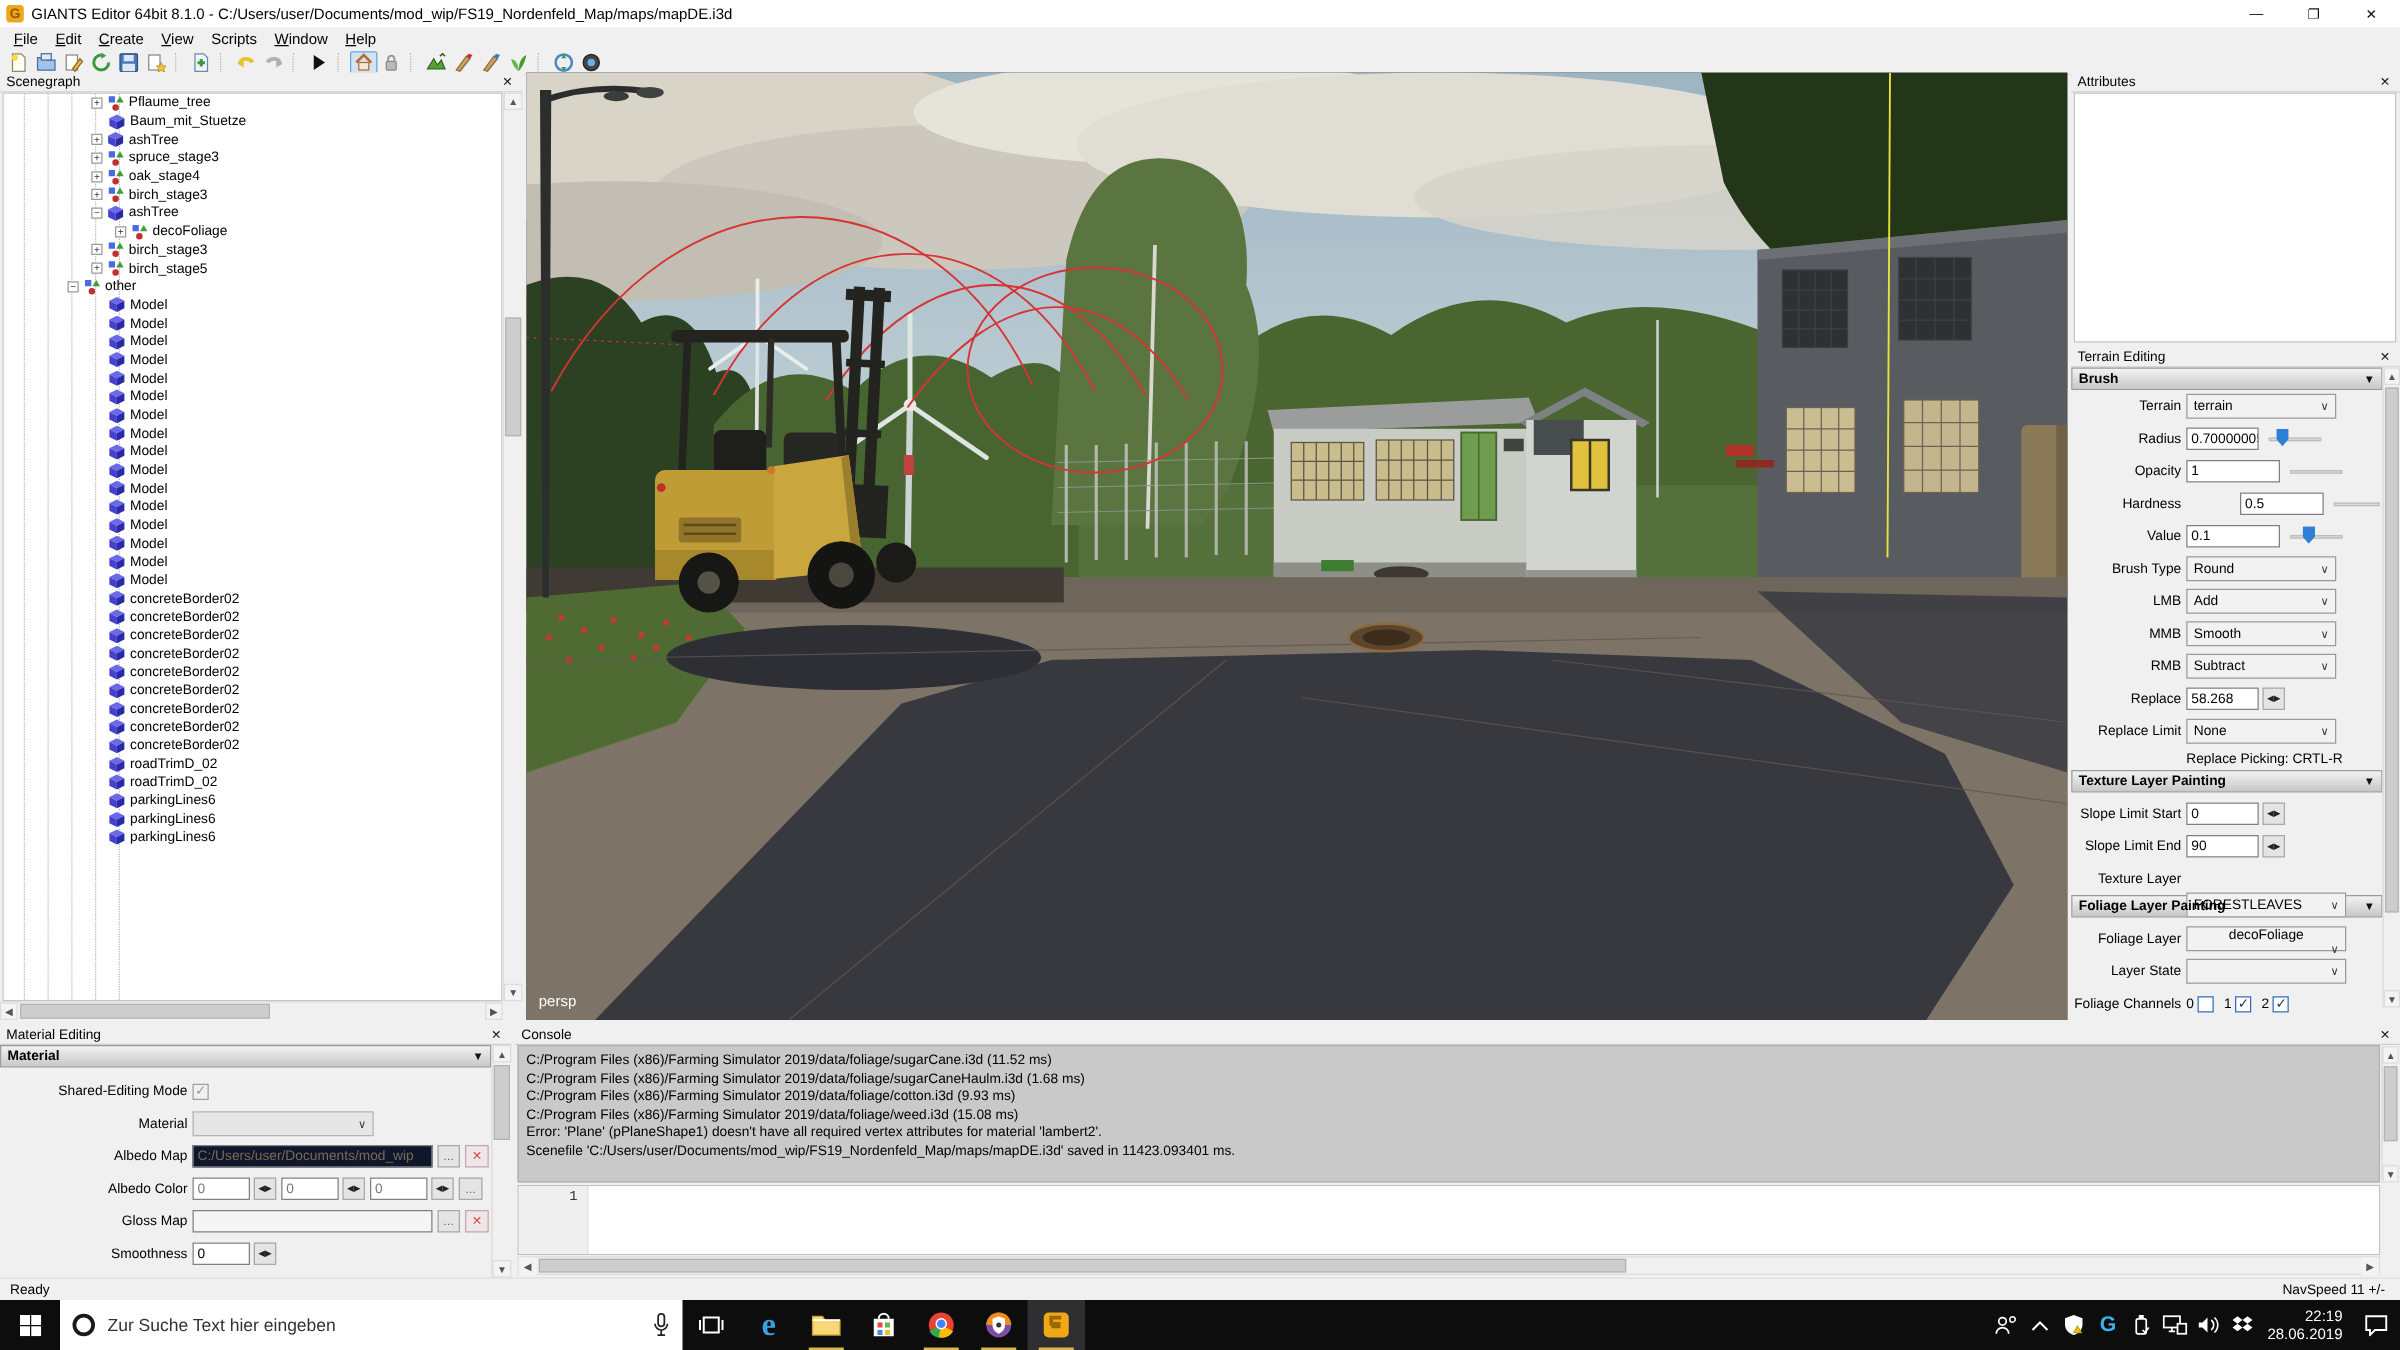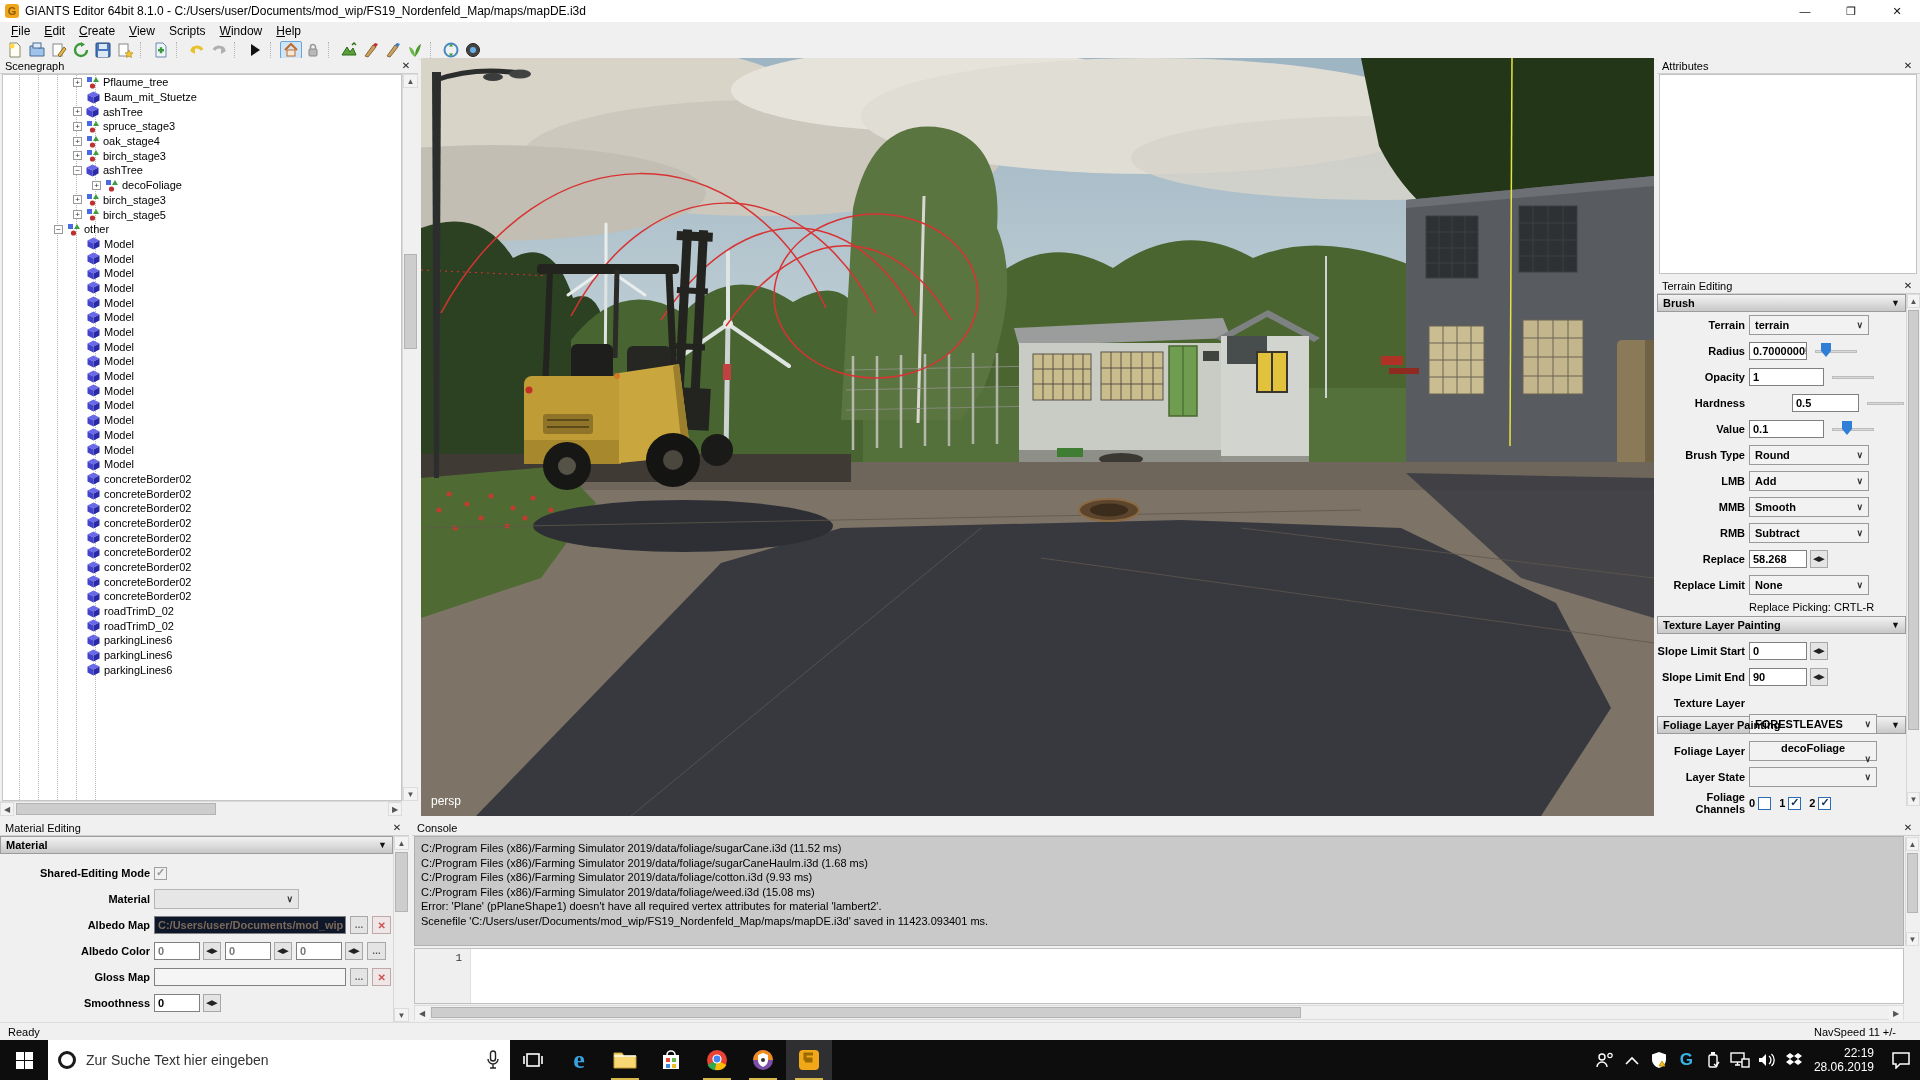--- a/index.html
+++ b/index.html
@@ -73,21 +73,21 @@
 
   
   #vp { position:absolute; left:421px; top:58px; width:1233px; height:758px; background:#444; overflow:hidden; }
   #persp { position:absolute; left:10px; bottom:8px; color:#fff; font-size:12px; }
 
   
   #attr { position:absolute; left:1657px; top:58px; width:263px; height:218px; }
   #attr .white { position:absolute; left:2px; right:3px; top:16px; bottom:2px; background:#fff; border:1px solid #c2c2c2; }
   #terr { position:absolute; left:1657px; top:278px; width:263px; height:538px; }
   #terr-body { position:absolute; left:0px; top:16px; right:14px; bottom:0; }
-  .frow { display:flex; align-items:center; height:26px; padding-right:2px;font-weight:bold; }
+  .frow { display:flex; align-items:center; height:26px; padding-right:2px; }
   .frow .flbl { width:88px; text-align:right; margin-right:4px; flex:none; }
   .pickingnote { height:18px; display:flex; align-items:center; padding-left:92px; }
   #terr-vscroll { right:0; top:16px; bottom:10px; width:14px; }
 
   
   #mat { position:absolute; left:0; top:820px; width:409px; height:202px; background:#f0f0f0; }
   #mat-body { position:absolute; left:0; top:16px; right:16px; bottom:0; }
   #mat .frow .flbl { width:118px;margin-left:32px; }
   #mat-vscroll { right:0; top:16px; bottom:0; width:16px; }
   #con { position:absolute; left:412px; top:820px; width:1508px; height:202px; background:#f0f0f0; }
@@ -96,28 +96,28 @@
   #con-log .cline { height:14.5px; font-size:11px; white-space:nowrap; overflow:hidden; }
   #con-vscroll { right:1px; top:17px; height:109px; width:14px; }
   #con-editor { position:absolute; left:2px; top:128px; right:16px; height:56px; background:#fff; border:1px solid #c0c0c0; display:flex; }
   #con-gutter { width:56px; background:#efefef; border-right:1px solid #e0e0e0; text-align:right;
                 padding:3px 8px 0 0; color:#333; font-family:"Liberation Mono", monospace; font-size:11px; }
   #con-hscroll { position:absolute; left:2px; bottom:2px; right:16px; height:15px; background:#f0f0f0;
                  border:1px solid #dcdcdc; display:flex; }
 
   
   #statusbar { position:absolute; left:0; top:1022px; width:1920px; height:18px; background:#f0f0f0;
-               border-top:1px solid #dddddd; display:flex; align-items:center; padding:0 24px 0 8px; font-size:11px; }
+               border-top:1px solid #dddddd; display:flex; align-items:center; padding:0 12px 0 8px; font-size:11px; }
   #navspeed { margin-left:auto; }
 
   
   #taskbar { position:absolute; left:0; top:1040px; width:1920px; height:40px; background:#0d0d0e;
              display:flex; align-items:stretch; color:#fff; }
   #startbtn { width:48px; display:flex; align-items:center; justify-content:center; }
-  #searchbox { width:462px; background:#fff; display:flex; align-items:center; padding:0 10px; color:#1c1c1c;justify-content:flex-end; }
+  #searchbox { width:498px; background:#fff; display:flex; align-items:center; padding:0 10px; color:#1c1c1c;justify-content:flex-end; }
   #searchbox .ring { width:18px; height:18px; border:3px solid #1a1a1a; border-radius:50%; margin-right:10px; flex:none;}
   #searchbox .ph { font-size:14px; color:#333; flex:1; }
   .tbapp { width:46px; display:flex; align-items:center; justify-content:center; position:relative; }
   .tbapp.underl::after { content:""; position:absolute; left:9px; right:9px; bottom:0; height:2px; background:#d8b84a; }
   .tbapp.active { background:#2f2f31; }
   #tray { margin-left:auto; display:flex; align-items:center; }
   .trico { width:27px; display:flex; align-items:center; justify-content:center; height:40px; }
   #clock { text-align:right; font-size:12px; line-height:14px; padding:0 8px 0 6px; }
   #actioncenter { width:38px; display:flex; align-items:center; justify-content:center; height:40px; }
 </style>

